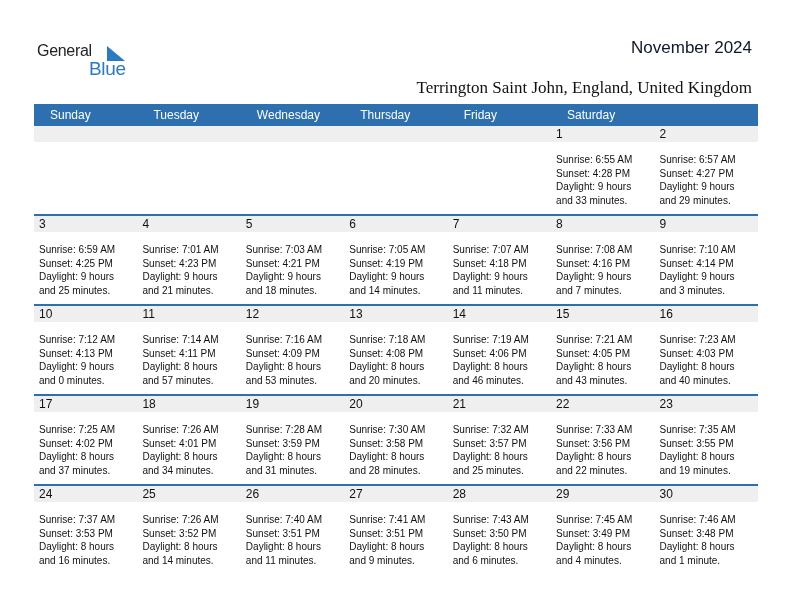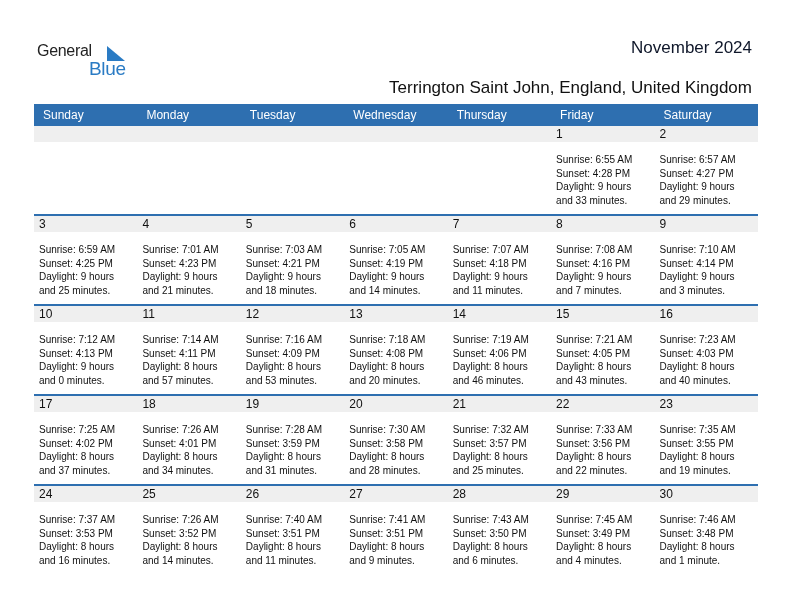--- a/index.html
+++ b/index.html
@@ -2,24 +2,24 @@
 <html><head>
 <meta charset="utf-8">
 <style>
   html, body { margin:0; padding:0; background:#ffffff; }
   body { width:792px; height:612px; position:relative; font-family:"Liberation Sans", sans-serif; color:#111; overflow:hidden; }
   .logo { position:absolute; left:37px; top:42px; width:100px; height:40px; }
   .logo .general { position:absolute; left:0; top:0; font-size:16px; color:#222; letter-spacing:-0.3px; }
   .logo .blue { position:absolute; left:52px; top:16px; font-size:19px; color:#2a7bc4; letter-spacing:-0.3px;text-align:right; }
   .logo .tri { position:absolute; left:70px; top:4px; width:0; height:0; border-left:18px solid #2a7bc4; border-top:15px solid transparent; }
   .title { position:absolute; right:40px; top:38px; font-size:17px; color:#0f172a; }
-  .subtitle { position:absolute; right:40px; top:78px; font-size:17px; color:#111; }
+  .subtitle { position:absolute; right:40px; top:78px; font-size:17px; color:#111;font-family:Liberation Serif, serif; }
   .cal { position:absolute; left:34px; top:104px; width:724px; }
   .hdr { display:flex; background:#2e6fb0; height:22px; }
-  .hdr div { width:103.43px; color:#fff; font-size:12px; line-height:22px; padding-left:9px; box-sizing:border-box; }
+  .hdr div { width:103.43px; color:#fff; font-size:12px; line-height:22px; padding-left:16px; box-sizing:border-box; }
   .week { display:flex; height:90px; border-top:2px solid #2e6fb0; box-sizing:border-box; }
   .week.first { border-top:none; height:88px; }
   .cell { width:103.43px; box-sizing:border-box; padding-left:5px; }
   .num { background:#efefef; height:16px; font-size:12px; line-height:16px; margin-left:-5px; padding-left:5px; }
   .info { font-size:10px; line-height:13.5px; margin-top:11px; color:#111; }
 </style>
 </head>
 <body>
 
 <div class="logo">
@@ -27,21 +27,20 @@
   <span class="tri"></span>
   <span class="blue">Blue</span>
 </div>
 
 <div class="title">November 2024</div>
 <div class="subtitle">Terrington Saint John, England, United Kingdom</div>
 
 <div class="cal">
   <div class="hdr" id="hdr">
       <div>Sunday</div>
-      <div>Monday</div>
       <div>Tuesday</div>
       <div>Wednesday</div>
       <div>Thursday</div>
       <div>Friday</div>
       <div>Saturday</div>
     </div>
   <div id="weeks">
       <div class="week first">
         <div class="cell">
           <div class="num"></div>

